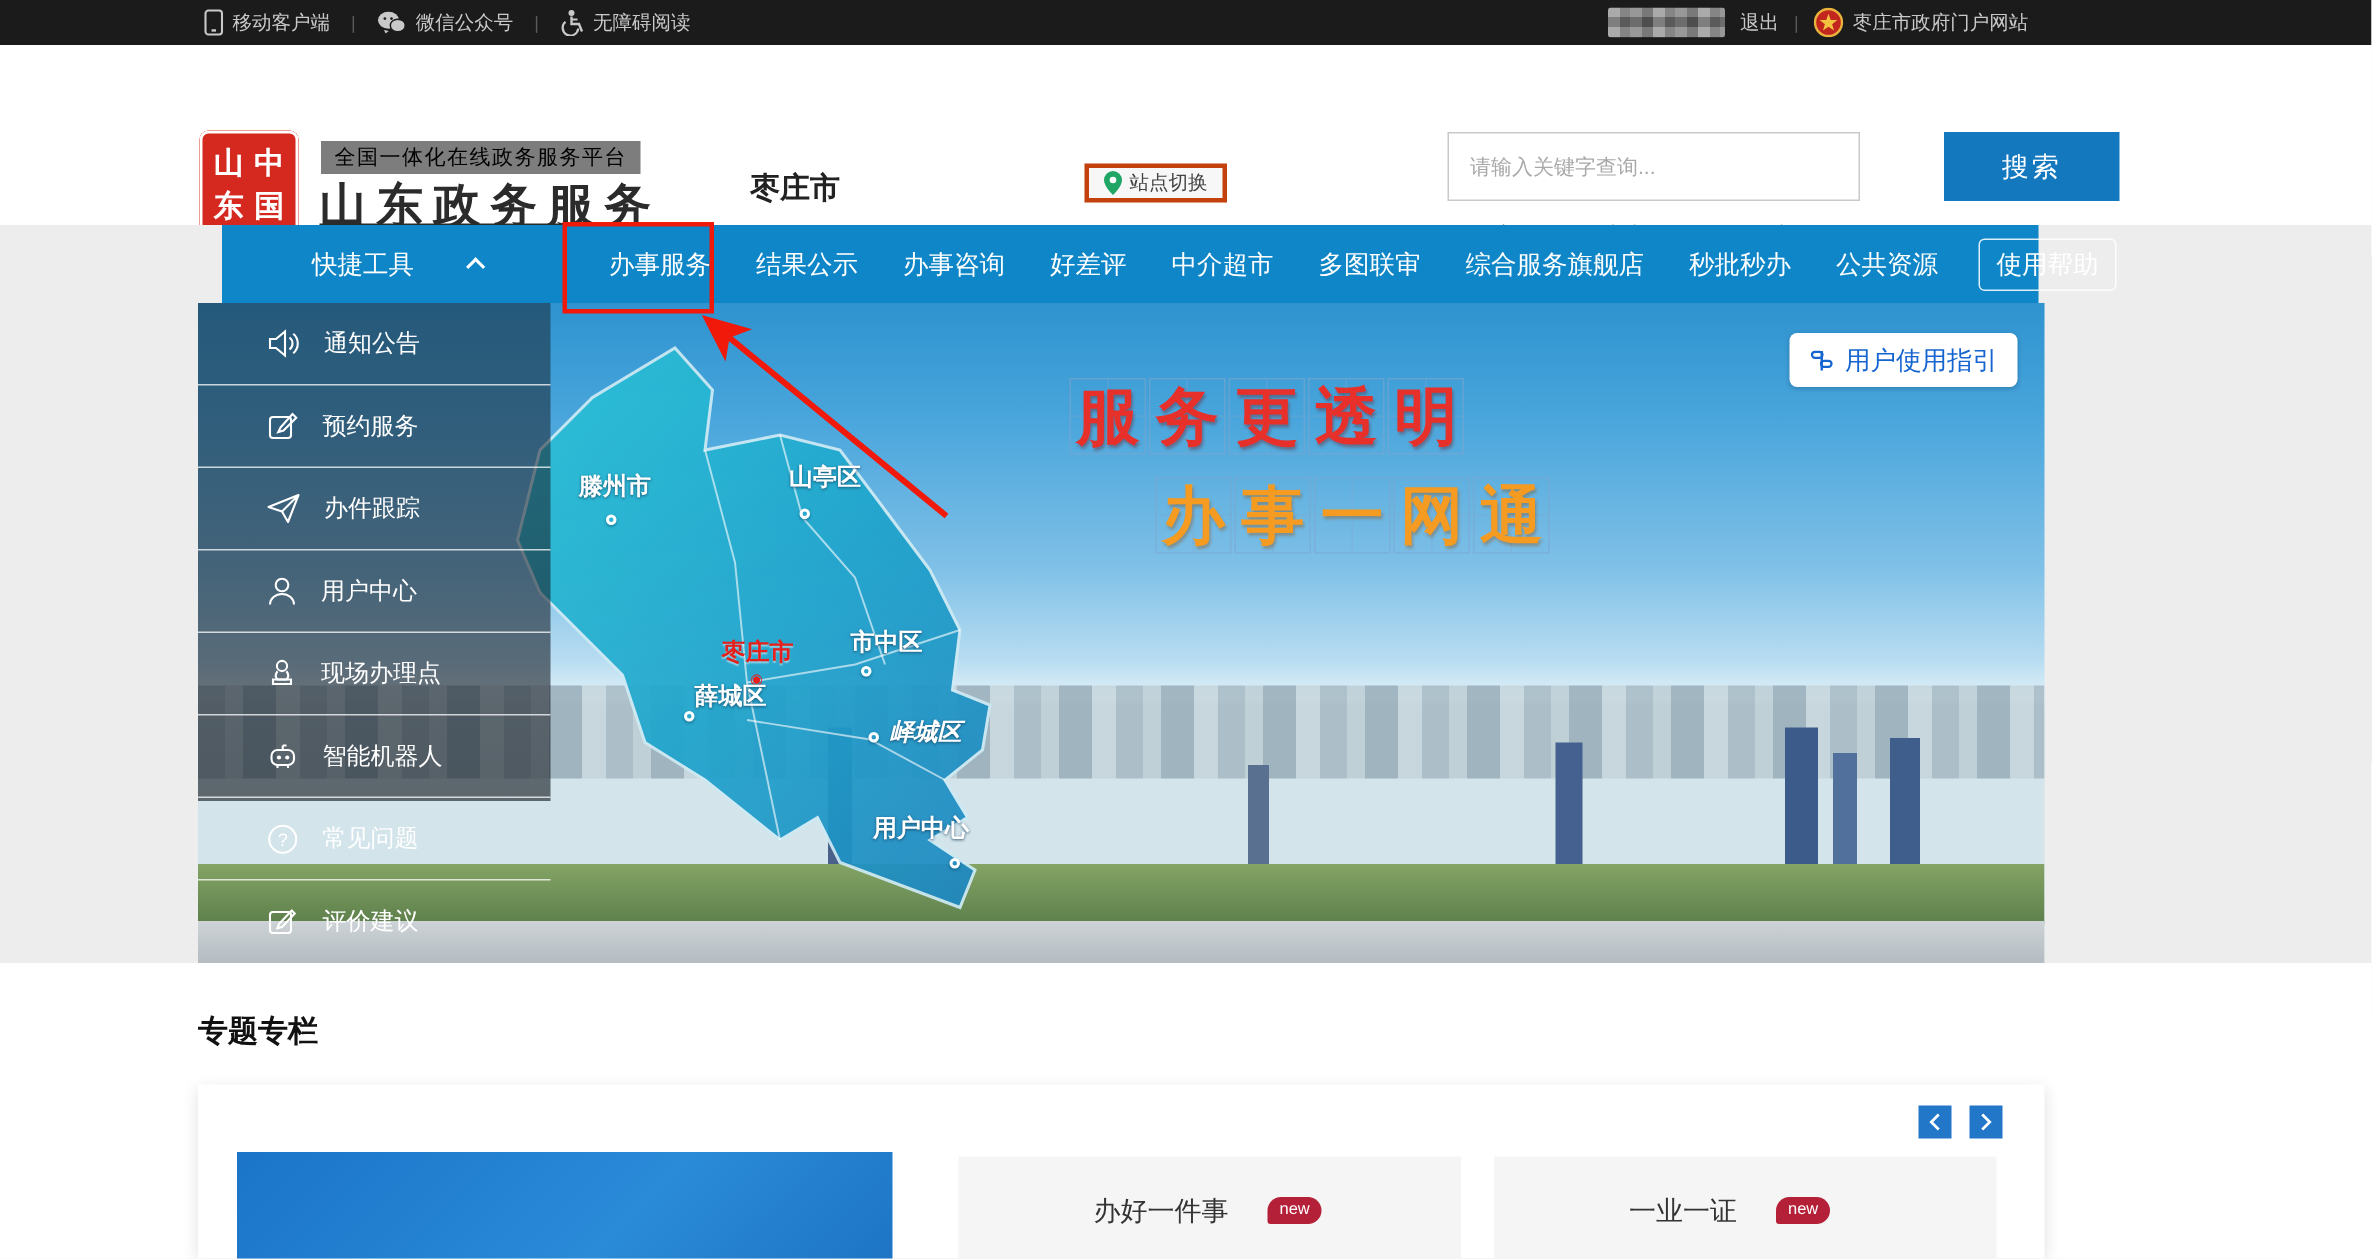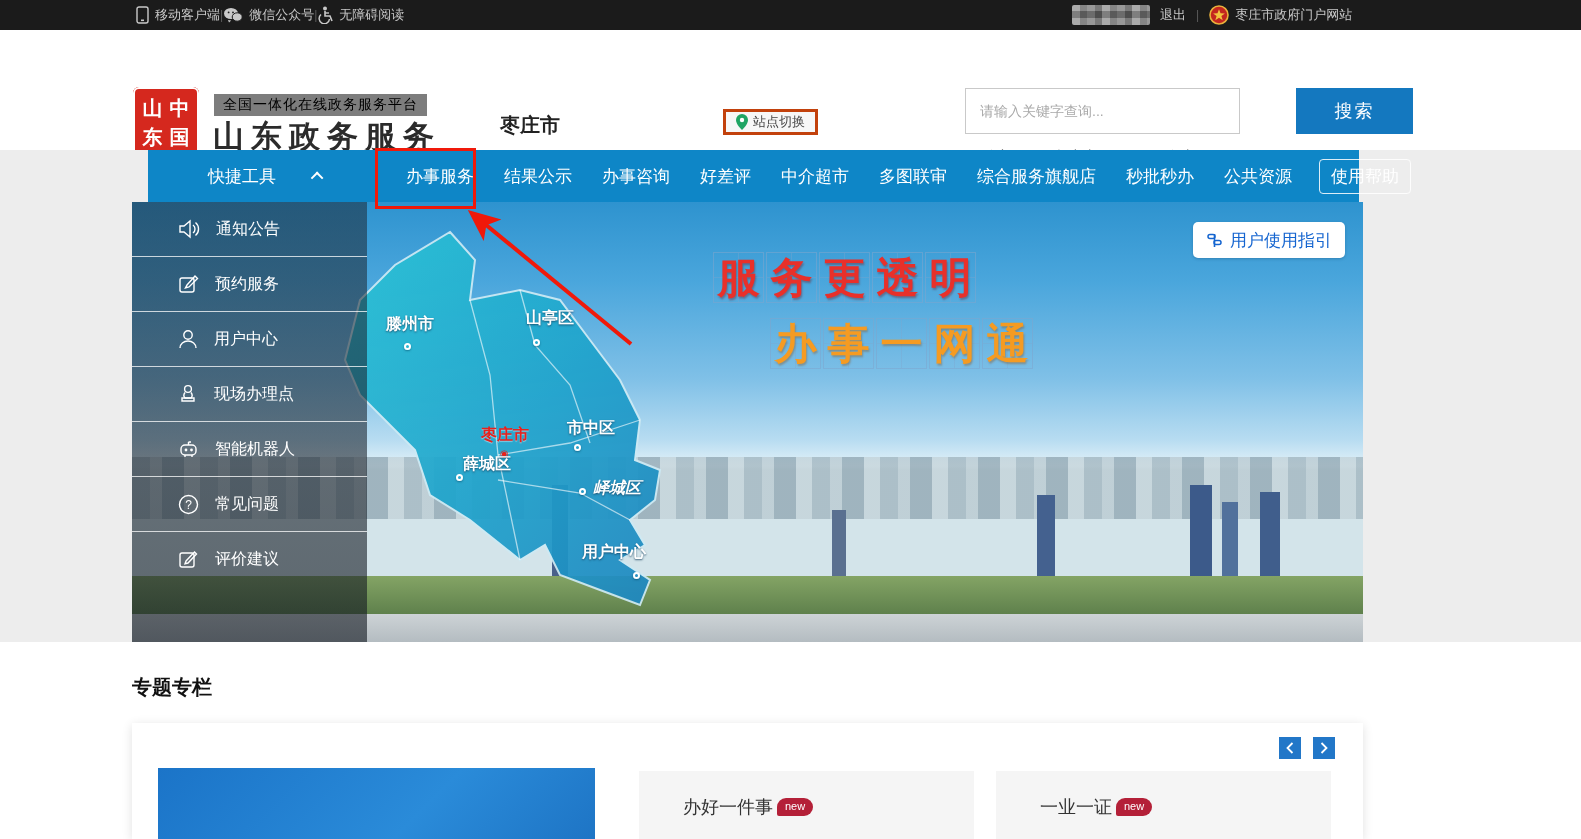--- a/index.html
+++ b/index.html
@@ -2,40 +2,40 @@
 <html style="--dark-bar: #1b1b1b; --nav-blue: #0e86c7; --btn-blue: #1478bf; --accent-red: #f0190a; --slogan-red: #e8302a; --slogan-orange: #f59b22; --badge-red: #b42038; --pager-blue: #2277c8; --link-blue: #1565d0; --pin-green: #1fa564;"><head>
 <meta charset="utf-8">
 <style>
   * { margin:0; padding:0; box-sizing:border-box; }
   html,body { width:1581px; height:839px; overflow:hidden; background:#fff;
     font-family:"Liberation Sans","DejaVu Sans",sans-serif; }
   #stage { position:absolute; left:0; top:0; width:1581px; height:839px; overflow:hidden; }
 
   
   .topbar { position:absolute; left:0; top:0; width:1581px; height:30px; background:var(--dark-bar); }
-  .topbar .grp { position:absolute; top:0; height:30px; display:flex; align-items:center; gap:0; }
+  .topbar .grp { position:absolute; top:0; height:30px; display:flex; align-items:center; gap:14px; }
   .topbar .itm { display:flex; align-items:center; gap:6px; color:#c9c9c9; font-size:13px; cursor:pointer; }
   .topbar .sep { color:#5a5a5a; font-size:12px; }
   .topbar svg { display:block; }
   .blurbox { width:78px; height:20px; border-radius:2px;
     background:
       repeating-linear-gradient(0deg, rgba(255,255,255,.16) 0 7px, rgba(0,0,0,.18) 7px 14px),
       repeating-linear-gradient(90deg, #9a9a9a 0 8px, #6e6e6e 8px 15px, #848484 15px 23px, #5f5f5f 23px 30px);
   }
 
   
   .header { position:absolute; left:0; top:30px; width:1581px; height:120px; background:#fff; }
   .seal { position:absolute; left:133px; top:57px; width:66px; height:70px; background:#d5281e;
     border-radius:6px; box-shadow:0 0 0 2px #fff inset, 0 0 0 5px #d5281e inset;
     display:grid; grid-template-columns:1fr 1fr; align-items:center; justify-items:center;
     color:#fff; font-family:"DejaVu Serif",serif; font-weight:bold; font-size:20px; line-height:1.1; padding:6px; }
   .plat-badge { position:absolute; left:214px; top:64px; background:#7d7d7d; color:#000000;
     font-size:14px; padding:2px 9px; letter-spacing:1px; }
   .site-title { position:absolute; left:213px; top:86px; font-size:31px; font-weight:bold;
-    color:#2b2b2b; letter-spacing:7px; }
+    color:#2b2b2b; letter-spacing:7px;text-decoration:underline; }
   .city-name { position:absolute; left:500px; top:82px; font-size:20px; font-weight:bold; color:#222; }
   .site-switch { position:absolute; left:723px; top:79px; height:26px; padding:0 10px;
     background:#f7f7f7; border:3px solid #c2410c; display:flex; align-items:center; gap:5px;
     font-size:13px; color:#444; cursor:pointer; }
   .search-input { position:absolute; left:965px; top:58px; width:275px; height:46px;
     border:1px solid #c9c9c9; padding:0 14px; font-size:14px; color:#333; outline:none; }
   .search-input::placeholder { color:#a9a9a9; }
   .search-btn { position:absolute; left:1296px; top:58px; width:117px; height:46px;
     background:var(--btn-blue); color:#fff; border:none; font-size:18px; cursor:pointer; letter-spacing:2px; }
   .scopes { position:absolute; left:965px; top:118px; display:flex; align-items:center; gap:22px;
@@ -88,21 +88,21 @@
       linear-gradient(rgba(125,165,205,.35),rgba(125,165,205,.35)) 50% 0/1px 100% no-repeat,
       linear-gradient(rgba(125,165,205,.35),rgba(125,165,205,.35)) 0 50%/100% 1px no-repeat; }
   .slogan.red .cell { color:var(--slogan-red); text-shadow:1px 2px 2px rgba(120,10,10,.35); }
   .slogan.orange .cell { color:var(--slogan-orange); text-shadow:1px 2px 2px rgba(140,70,0,.35); }
 
   .guide-btn { position:absolute; left:1061px; top:20px; height:36px; padding:0 13px;
     background:#fff; border-radius:5px; display:flex; align-items:center; gap:7px;
     color:var(--link-blue); font-size:17px; cursor:pointer; box-shadow:0 1px 3px rgba(0,40,80,.25); }
 
   
-  .side { position:absolute; left:0; top:0; width:235px; height:440px;
+  .side { position:absolute; left:0; top:0; width:235px; height:332px;
     background:linear-gradient(180deg,rgba(28,36,46,.52) 0%,rgba(20,26,34,.62) 100%); }
   .side-item { height:55px; display:flex; align-items:center; gap:16px; padding-left:46px;
     color:#fff; font-size:16px; cursor:pointer; border-bottom:1px solid rgba(255,255,255,.75); }
   .side-item:last-child { border-bottom:none; }
   .side-item svg { flex:0 0 auto; display:block; }
 
   
   .redbox { position:absolute; left:375px; top:148px; width:101px; height:61px;
     border:3px solid var(--accent-red); z-index:30; pointer-events:none; }
   .arrow-svg { position:absolute; left:0; top:0; z-index:29; pointer-events:none; }
@@ -111,21 +111,21 @@
   .topics-title { position:absolute; left:132px; top:674px; font-size:20px; font-weight:bold; color:#111; }
   .topics-box { position:absolute; left:132px; top:723px; width:1231px; height:116px; background:#fff;
     box-shadow:0 2px 10px rgba(0,0,0,.12); }
   .pager { position:absolute; top:14px; width:22px; height:22px; background:var(--pager-blue);
     display:flex; align-items:center; justify-content:center; cursor:pointer; }
   .pager svg { display:block; }
   .promo-card { position:absolute; left:26px; top:45px; width:437px; height:120px;
     background:linear-gradient(135deg,#1b74c8 0%,#2a8bd9 55%,#1b6fc0 100%);
     display:flex; align-items:center; justify-content:center; cursor:pointer; }
   .gray-card { position:absolute; top:48px; width:335px; height:120px; background:#f5f5f5; cursor:pointer; }
-  .gray-card .row { display:flex; align-items:center; gap:4px; margin:24px 0 0 44px; }
+  .gray-card .row { display:flex; align-items:center; gap:26px; margin:24px 0 0 90px; }
   .gray-card .ttl { font-size:18px; color:#333; }
   .new-badge { background:var(--badge-red); color:#fff; font-size:11px; padding:2px 8px;
     border-radius:9px 9px 9px 2px; line-height:1.2; }
 </style>
 </head>
 <body>
 
 <div id="stage">
 
   <div class="topbar">
@@ -306,20 +306,26 @@
         <span>通知公告</span>
       </div>
       <div class="side-item">
         <svg width="21" height="21" viewBox="0 0 21 21">
             <rect x="2" y="4" width="14" height="14" rx="2" fill="none" stroke="#fff" stroke-width="1.4"></rect>
             <path d="M9,11 L17,2 l2.5,2.5 L11,13 l-3.5,1z" fill="none" stroke="#fff" stroke-width="1.4"></path>
           </svg>
         <span>预约服务</span>
       </div>
       <div class="side-item">
+        <svg width="22" height="20" viewBox="0 0 22 20">
+            <path d="M1,9 L21,1 L14,19 L10,12 Z M10,12 L21,1" fill="none" stroke="#fff" stroke-width="1.4" stroke-linejoin="round"></path>
+          </svg>
+        <span>办件跟踪</span>
+      </div>
+      <div class="side-item">
         <svg width="20" height="21" viewBox="0 0 20 21">
             <circle cx="10" cy="6" r="4.2" fill="none" stroke="#fff" stroke-width="1.4"></circle>
             <path d="M2,19 a8,7 0 0 1 16,0" fill="none" stroke="#fff" stroke-width="1.4"></path>
           </svg>
         <span>用户中心</span>
       </div>
       <div class="side-item">
         <svg width="20" height="21" viewBox="0 0 20 21">
             <circle cx="10" cy="5" r="3.4" fill="none" stroke="#fff" stroke-width="1.4"></circle>
             <path d="M7,8.5 c-1.5,2 -1.5,4 0,5.5 h6 c1.5,-1.5 1.5,-3.5 0,-5.5" fill="none" stroke="#fff" stroke-width="1.4"></path>

